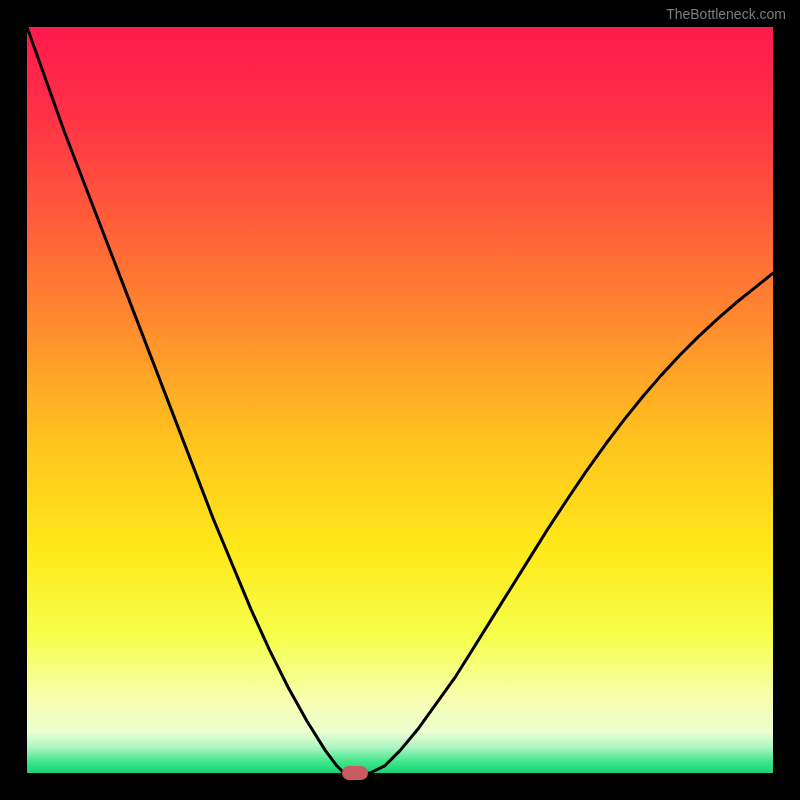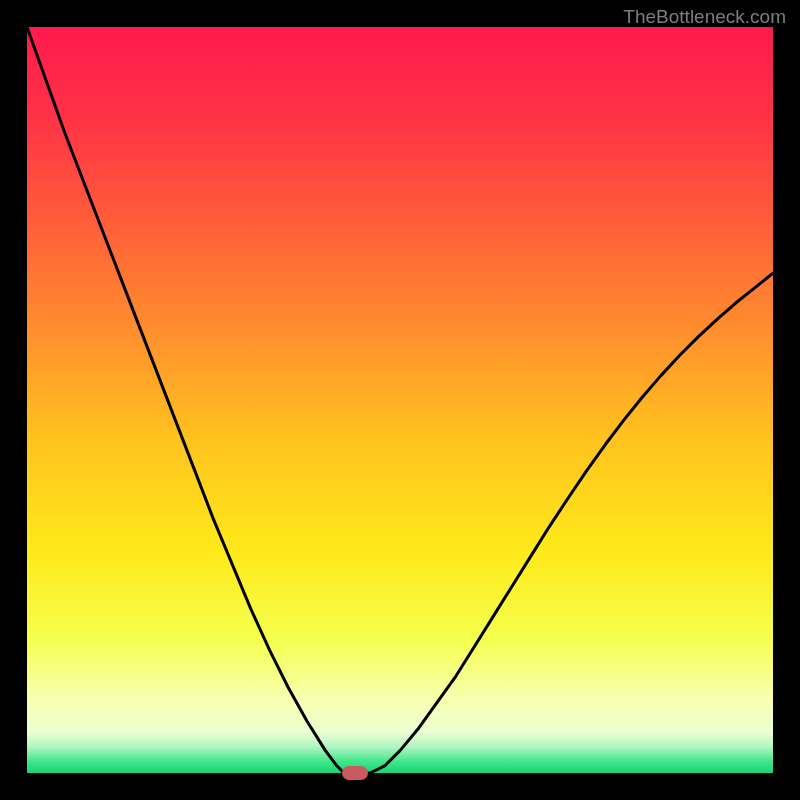--- a/index.html
+++ b/index.html
@@ -9,21 +9,21 @@
     height: 800px;
     background: #000;
     position: relative;
     font-family: Arial, sans-serif;
   }
   .watermark {
     position: absolute;
     top: 6px;
     right: 14px;
     color: #7d7d7d;
-    font-size: 19px;
+    font-size: 14px;
     font-weight: 500;
     z-index: 10;
   }
   .plot-area {
     position: absolute;
     left: 27px;
     top: 27px;
     width: 746px;
     height: 746px;
   }

